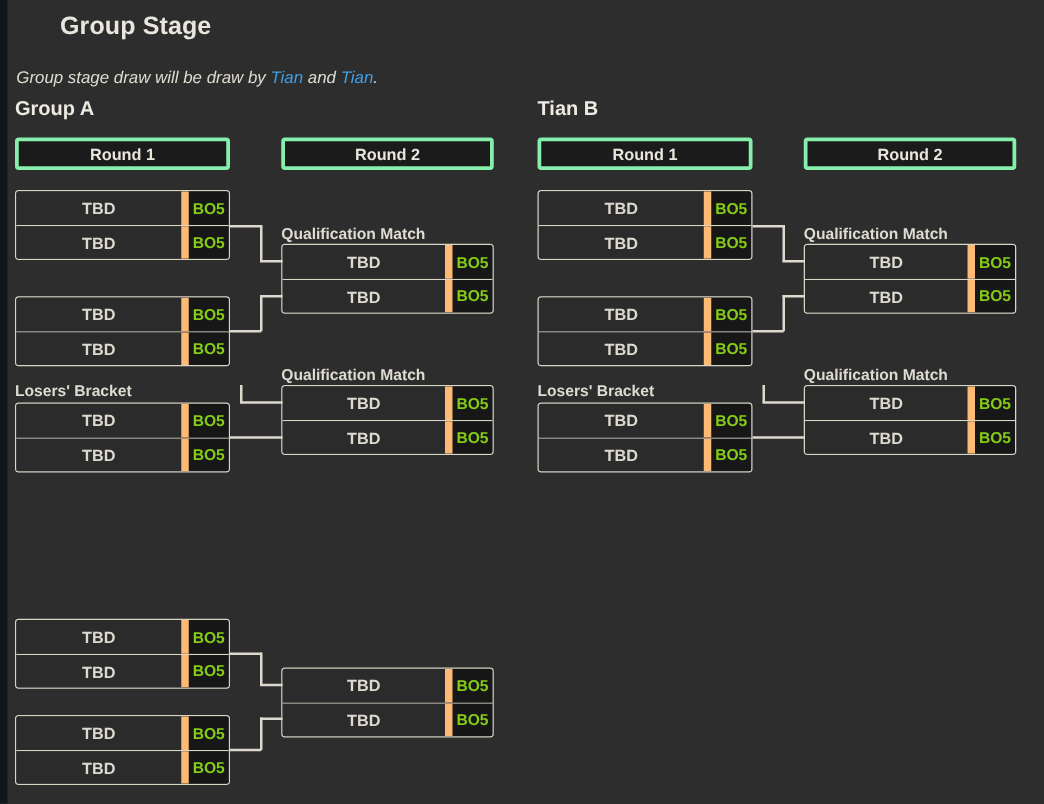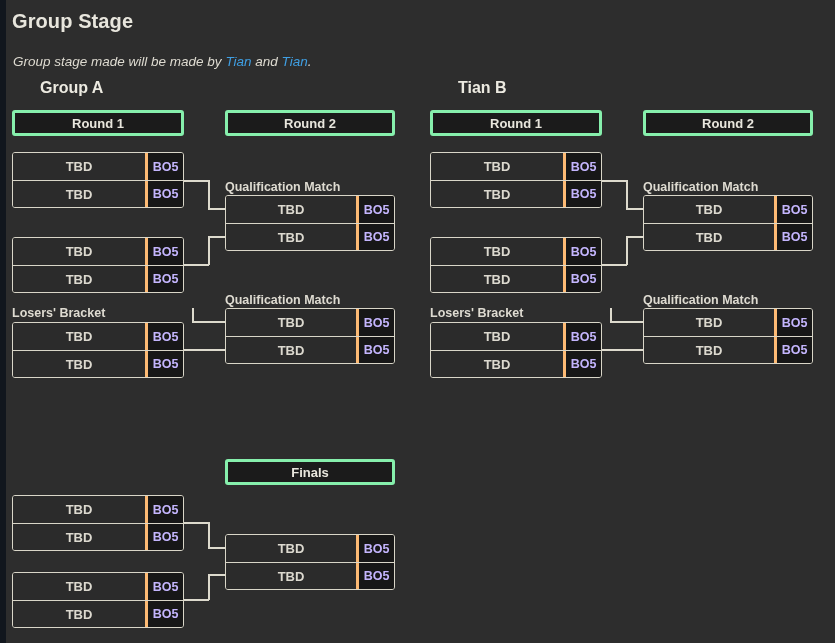--- a/index.html
+++ b/index.html
@@ -21,40 +21,40 @@
     background: #11161d;
   }
 
   .h-stage {
     position: absolute;
     color: #e8e6dd;
     font-size: 20px;
     font-weight: bold;
     letter-spacing: 0.1px;
     white-space: nowrap;
+    margin-left: 36px;
   }
   .note {
     position: absolute;
     font-size: 13.5px;
     font-style: italic;
     color: #dedbd1;
     white-space: nowrap;
   }
   .note a.lnk {
     color: #3f9fe3;
     font-style: italic;
     text-decoration: none;
   }
   .h-group {
     position: absolute;
     color: #eceae1;
     font-size: 16px;
     font-weight: bold;
     white-space: nowrap;
-    margin-left: 28px;
   }
 
   
   .round-hdr {
     position: absolute;
     height: 26px;
     background: #1b1b1b;
     border: 3px solid #86efac;
     border-radius: 3px;
     color: #e8e6dd;
@@ -101,22 +101,22 @@
     font-size: 13px;
     font-weight: bold;
     background: #2b2b2b;
   }
   .match .bo {
     flex: 0 0 38px;
     display: flex;
     align-items: center;
     justify-content: center;
     background: #171717;
-    border-left: 3px solid #fdba74;
-    color: #c4b5fd;
+    border-left: 6px solid #fdba74;
+    color: #84cc16;
     font-size: 12.5px;
     font-weight: bold;
   }
 
   
   .ln { position: absolute; background: #dddacd; }
   .ln.h { height: 1.6px; }
   .ln.v { width: 1.6px; }
 
   
@@ -134,21 +134,21 @@
 </head>
 <body>
 
 <div id="root">
 
   <div class="left-strip"></div>
 
   <div class="h-stage" style="left:12px; top:10px;">Group Stage</div>
 
   <div class="note" style="left:13px; top:54px;">
-    <span>Group stage made will be made by </span><a class="lnk" href="#">Tian</a><span> and </span><a class="lnk" href="#">Tian</a><span>.</span>
+    <span>Group stage draw will be draw by </span><a class="lnk" href="#">Tian</a><span> and </span><a class="lnk" href="#">Tian</a><span>.</span>
   </div>
 
   <div class="h-group" style="left:12px; top:79px;">Group A</div>
 
   <div class="round-hdr" style="left:12px; top:110px; width:172px;">Round 1</div>
   <div class="round-hdr" style="left:225px; top:110px; width:170px;">Round 2</div>
 
   <div class="match" style="left:12px; top:152px; width:172px;">
     <div class="row">
       <div class="team">TBD</div>
@@ -287,21 +287,20 @@
   <div class="ln v" style="left:626px; top:180px; height:29px;"></div>
   <div class="ln h" style="left:626px; top:208px; width:18px;"></div>
   <div class="ln h" style="left:602px; top:264px; width:25px;"></div>
   <div class="ln v" style="left:626px; top:236px; height:29px;"></div>
   <div class="ln h" style="left:626px; top:236px; width:18px;"></div>
   <div class="ln v" style="left:610px; top:308px; height:14px;"></div>
   <div class="ln h" style="left:610px; top:321px; width:34px;"></div>
   <div class="ln h" style="left:602px; top:349px; width:42px;"></div>
 
 
-  <div class="round-hdr" style="left:225px; top:459px; width:170px;">Finals</div>
 
   <div class="match" style="left:12px; top:495px; width:172px;">
     <div class="row">
       <div class="team">TBD</div>
       <div class="bo">BO5</div>
     </div>
     <div class="row">
       <div class="team">TBD</div>
       <div class="bo">BO5</div>
     </div>

